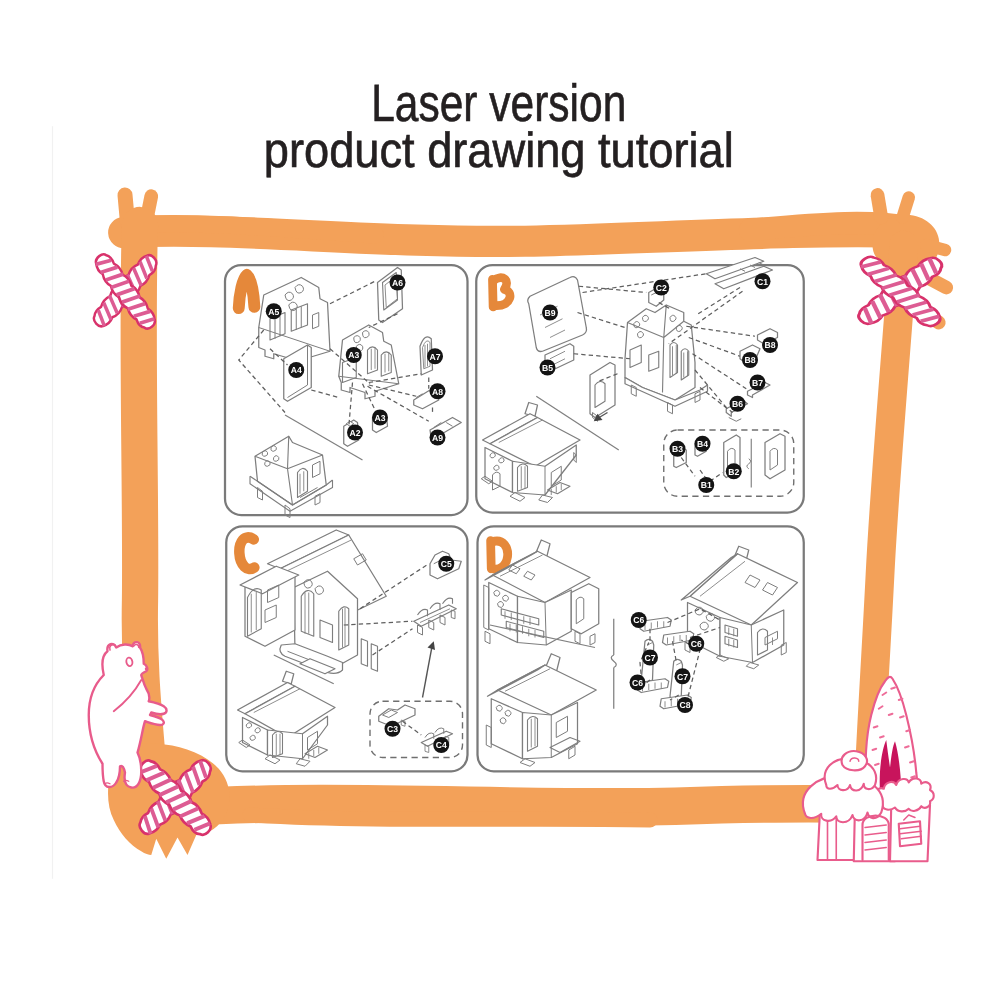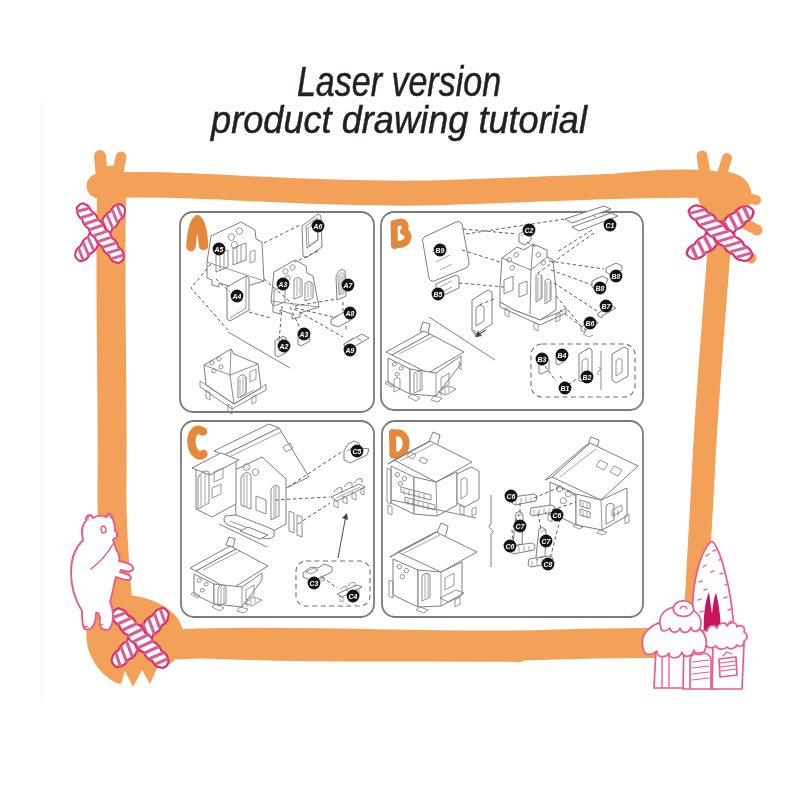--- a/index.html
+++ b/index.html
@@ -1,16 +1,16 @@
 <!DOCTYPE html>
 <html><head>
 <meta charset="utf-8">
 <style>
   html,body{margin:0;padding:0;background:#fff;width:800px;height:800px;overflow:hidden;}
-  #stage{position:relative;width:800px;height:800px;font-family:"Liberation Sans",sans-serif;font-style:italic;}
+  #stage{position:relative;width:800px;height:800px;font-family:"Liberation Sans",sans-serif;}
   svg.main{position:absolute;left:0;top:0;}
 </style>
 </head>
 <body>
 <div id="stage">
   <svg class="main" width="800" height="800" viewBox="0 0 800 800" fill="none">
 
     <path d="M42 101 L42 703" stroke="#f1f1f1" stroke-width="1"></path>
 
     <g fill="#242021" stroke="#242021" stroke-width="0.5" font-family="Liberation Sans, sans-serif" text-anchor="middle">

